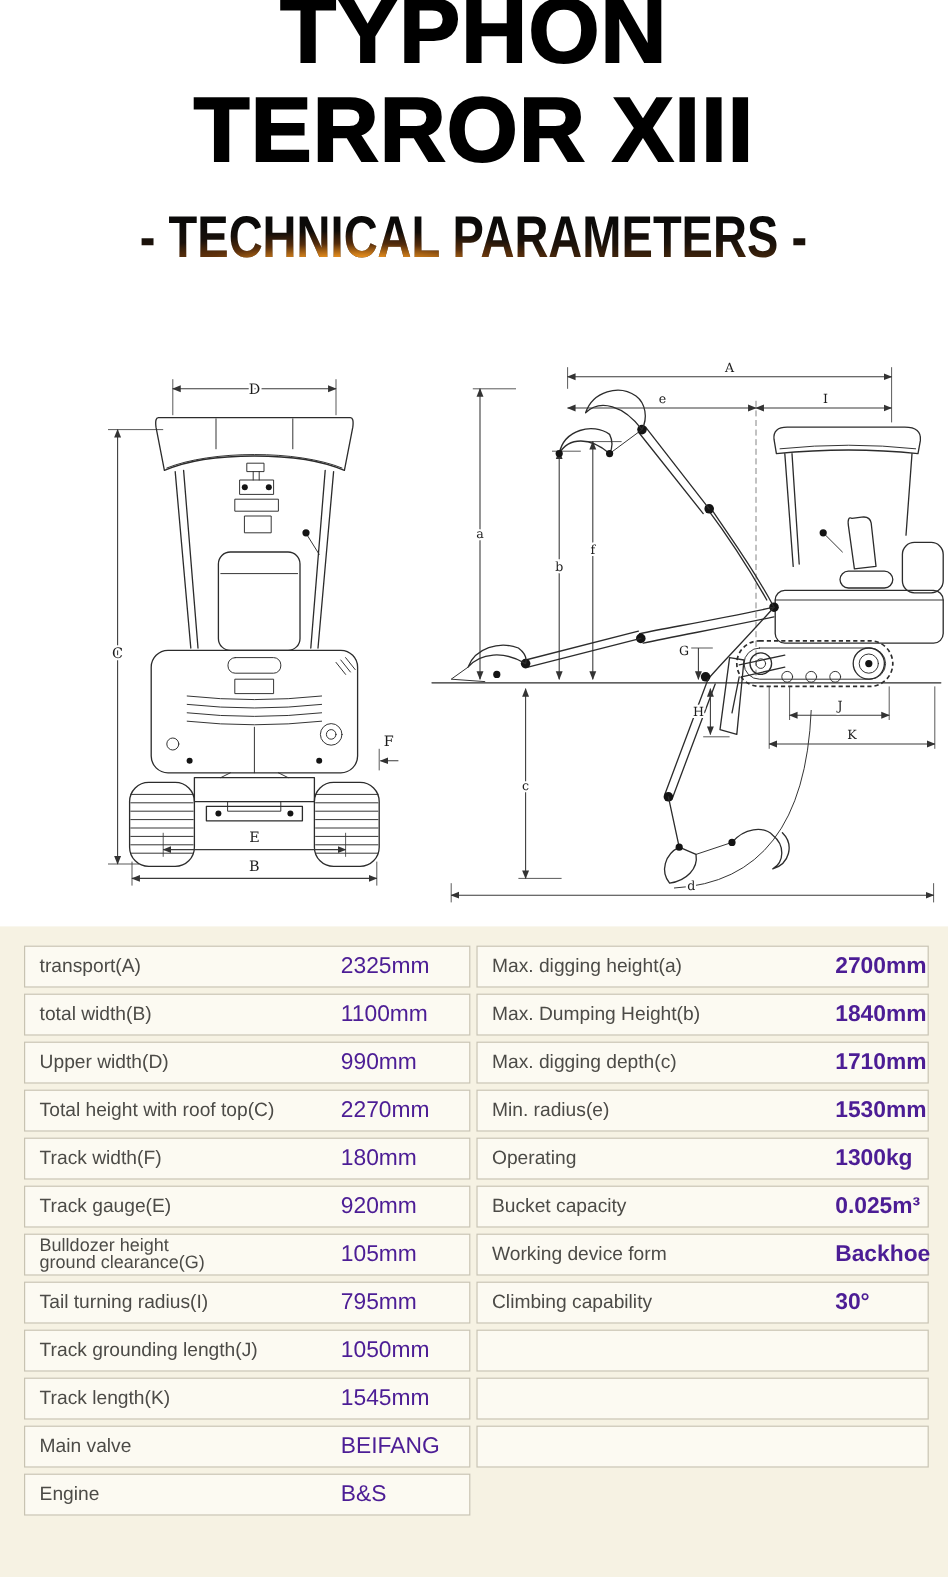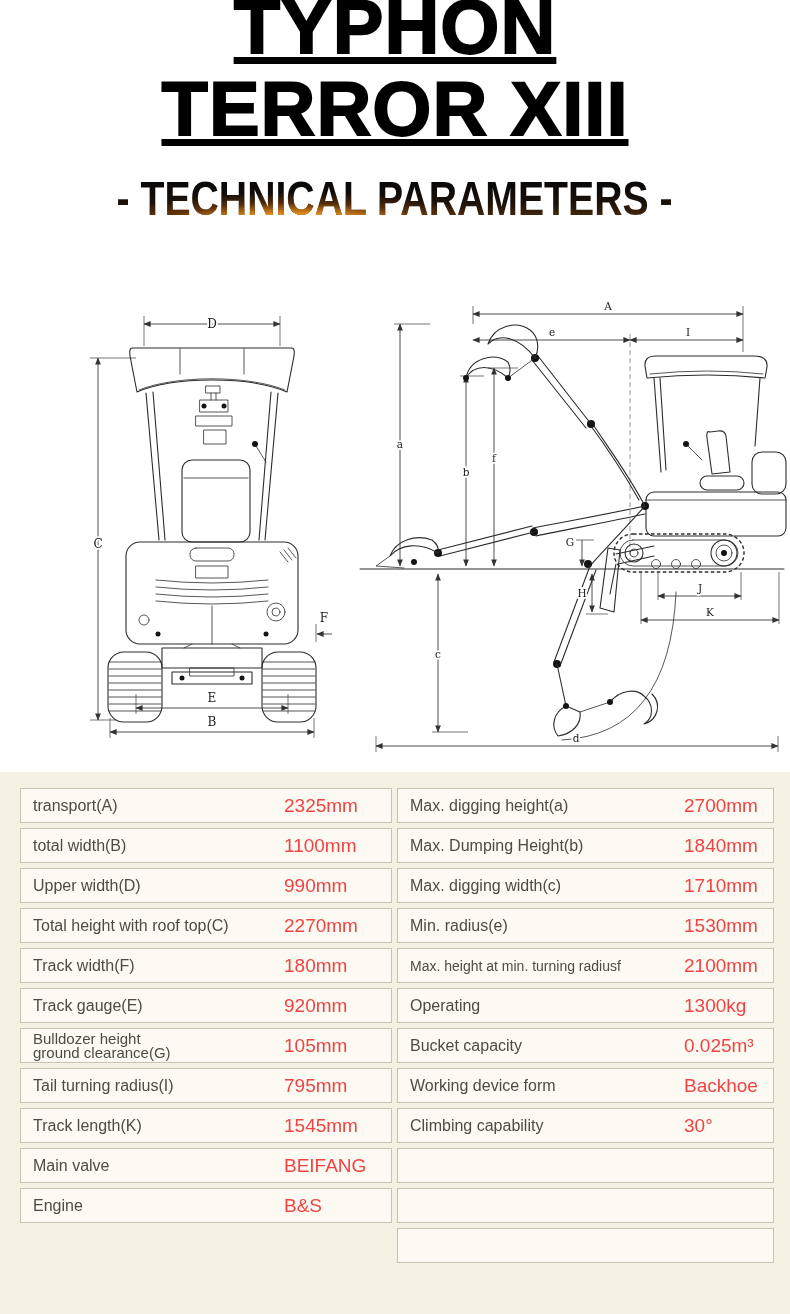--- a/index.html
+++ b/index.html
@@ -1,20 +1,20 @@
 <!DOCTYPE html>
 <html><head>
 <meta charset="utf-8">
 <style>
   html,body{margin:0;padding:0;background:#ffffff;}
   #page{position:relative;width:790px;height:1314px;background:#ffffff;overflow:hidden;
         font-family:"Liberation Sans",sans-serif;}
 
   
-  .header{position:absolute;top:0;left:0;width:790px;text-align:center;text-decoration:underline;}
+  .header{position:absolute;top:0;left:0;width:790px;text-align:center;}
   .title-line{font-size:76px;line-height:82px;font-weight:bold;color:#000;
               -webkit-text-stroke:1.8px #000;letter-spacing:1px;}
   .title-line.first{margin-top:-14px;}
   .subtitle-wrap{margin-top:20px;}
   .subtitle{display:inline-block;font-size:49px;font-weight:bold;letter-spacing:0px;
             transform:scaleX(0.80);transform-origin:center;
             background:
               radial-gradient(ellipse 45% 75% at 32% 100%, #ffc14d 0%, #e08a1d 30%, rgba(130,66,14,0.55) 55%, rgba(30,18,6,0) 80%),
               linear-gradient(to bottom, #0b0a09 30%, #1c120a 60%, #45270c 82%, #8a4f16 100%);
             -webkit-background-clip:text;background-clip:text;color:transparent;}
@@ -39,23 +39,23 @@
   .spec-col{position:absolute;top:16px;}
   .spec-col.left{left:20px;width:372px;}
   .spec-col.right{left:397px;width:377px;}
   .spec-row{position:relative;height:35px;margin-bottom:5px;background:#fcfaf2;
             border:1px solid #c8c3b2;box-sizing:border-box;}
   .spec-label{position:absolute;left:12px;top:50%;transform:translateY(-50%);
               font-size:16px;color:#4c4b47;white-space:nowrap;}
   .spec-label.small{font-size:14px;}
   .spec-label.twoline{font-size:15px;line-height:14.5px;}
   .spec-value{position:absolute;top:50%;transform:translateY(-50%);
-              font-size:19px;color:#ef4444;white-space:nowrap;}
+              font-size:19px;color:#4c1d95;white-space:nowrap;}
   .spec-col.left .spec-value{left:263px;}
-  .spec-col.right .spec-value{left:286px;}
+  .spec-col.right .spec-value{left:298px;font-weight:bold;}
 </style>
 </head>
 <body>
 
 <div id="page">
 
   <div class="header">
     <div class="title-line first">TYPHON</div>
     <div class="title-line">TERROR XIII</div>
     <div class="subtitle-wrap">
@@ -274,20 +274,24 @@
       </div>
       <div class="spec-row">
         <span class="spec-label twoline"><span>Bulldozer height</span><br><span>ground clearance(G)</span></span>
         <span class="spec-value">105mm</span>
       </div>
       <div class="spec-row">
         <span class="spec-label">Tail turning radius(I)</span>
         <span class="spec-value">795mm</span>
       </div>
       <div class="spec-row">
+        <span class="spec-label">Track grounding length(J)</span>
+        <span class="spec-value">1050mm</span>
+      </div>
+      <div class="spec-row">
         <span class="spec-label">Track length(K)</span>
         <span class="spec-value">1545mm</span>
       </div>
       <div class="spec-row">
         <span class="spec-label">Main valve</span>
         <span class="spec-value">BEIFANG</span>
       </div>
       <div class="spec-row">
         <span class="spec-label">Engine</span>
         <span class="spec-value">B&amp;S</span>
@@ -297,32 +301,28 @@
     <div class="spec-col right">
       <div class="spec-row">
         <span class="spec-label">Max. digging height(a)</span>
         <span class="spec-value">2700mm</span>
       </div>
       <div class="spec-row">
         <span class="spec-label">Max. Dumping Height(b)</span>
         <span class="spec-value">1840mm</span>
       </div>
       <div class="spec-row">
-        <span class="spec-label">Max. digging width(c)</span>
+        <span class="spec-label">Max. digging depth(c)</span>
         <span class="spec-value">1710mm</span>
       </div>
       <div class="spec-row">
         <span class="spec-label">Min. radius(e)</span>
         <span class="spec-value">1530mm</span>
       </div>
       <div class="spec-row">
-        <span class="spec-label small">Max. height at min. turning radiusf</span>
-        <span class="spec-value">2100mm</span>
-      </div>
-      <div class="spec-row">
         <span class="spec-label">Operating</span>
         <span class="spec-value">1300kg</span>
       </div>
       <div class="spec-row">
         <span class="spec-label">Bucket capacity</span>
         <span class="spec-value">0.025m³</span>
       </div>
       <div class="spec-row">
         <span class="spec-label">Working device form</span>
         <span class="spec-value">Backhoe</span>

